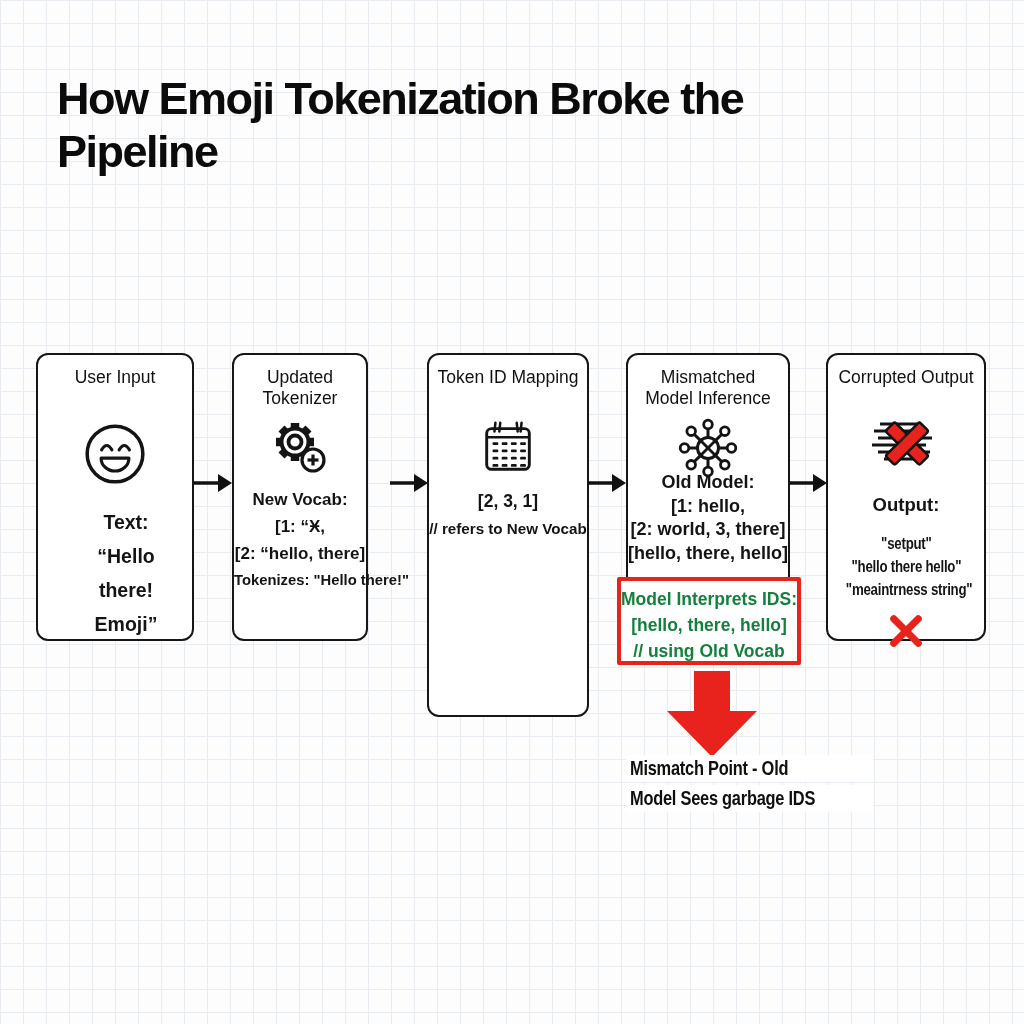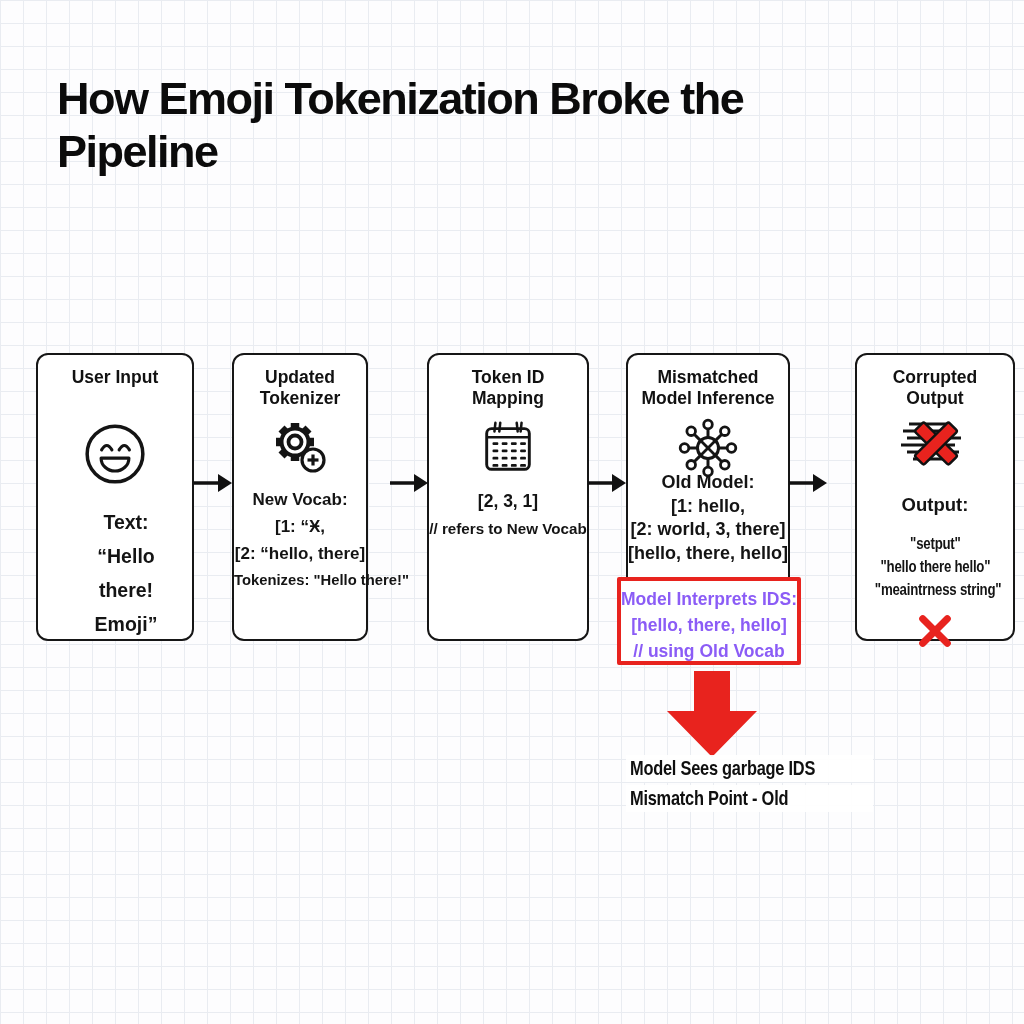--- a/index.html
+++ b/index.html
@@ -22,21 +22,21 @@
     font-size:45px;line-height:53px;font-weight:bold;
     letter-spacing:-1.5px;color:#0b0b0b;
   }
   .node{
     position:absolute;background:#ffffff;
     border:2.5px solid #161616;border-radius:12px;
     box-sizing:border-box;text-align:center;
   }
   .node-title{
     margin-top:12px;padding:0 8px;
-    font-size:17.5px;line-height:21px;font-weight:bold;color:#111;
+    font-size:17.5px;line-height:21px;font-weight:normal;color:#111;
   }
   .node-icon{
     position:absolute;top:61px;left:0;right:0;
     display:flex;justify-content:center;
   }
   .n1 .node-icon{top:66px;}
   .node-body{
     position:absolute;left:0;right:0;font-weight:bold;color:#141414;
   }
   .n1 .node-body{top:150px;font-size:19.5px;line-height:34px;}
@@ -48,21 +48,21 @@
   .line.small{font-size:14.8px;}
   .line.gapafter{margin-bottom:4px;}
   .cond{font-size:17px;}
   .cx{display:inline-block;transform:scaleX(0.78);transform-origin:center;letter-spacing:-0.3px;}
   .harrow{position:absolute;top:470px;}
   .mismatch-box{
     position:absolute;left:617px;top:577px;width:184px;height:88px;
     box-sizing:border-box;background:#ffffff;
     border:4px solid #e8231e;border-radius:2px;
     text-align:center;font-weight:bold;font-size:17.5px;line-height:26px;
-    padding-top:5px;color:#8b5cf6;
+    padding-top:5px;color:#15803d;
   }
   .red-down-arrow{position:absolute;left:667px;top:671px;}
   .caption{
     position:absolute;left:626px;top:755px;font-weight:bold;color:#0f0f0f;
   }
   .caption .cap-line{
     background:rgba(255,255,255,0.92);padding:1px 6px 2px 4px;
     font-size:21px;line-height:24px;margin-bottom:3px;white-space:nowrap;
   }
   .node5-x{margin-top:13px;}
@@ -111,21 +111,21 @@
       </svg>
     </div>
     <div class="node-body">
       <div class="line">New Vocab:</div>
       <div class="line">[1: “Ӿ,</div>
       <div class="line">[2: “hello,  there]</div>
       <div class="line small">Tokenizes: "Hello there!"</div>
     </div>
   </section>
 
-  <section class="node n3" style="left:427px;top:353px;width:162px;height:288px">
+  <section class="node n3" style="left:427px;top:353px;width:162px;height:364px">
     <div class="node-title">Token ID Mapping</div>
     <div class="node-icon">
       <svg width="62" height="62" viewBox="0 0 64 64">
         <rect x="10" y="13" width="44" height="42" rx="5" fill="#ffffff" stroke="#141414" stroke-width="3"></rect>
         <line x1="10" y1="22" x2="54" y2="22" stroke="#141414" stroke-width="2.6"></line>
         <g stroke="#141414" stroke-width="2.6" stroke-linecap="round">
           <line x1="19" y1="7" x2="18" y2="16"></line>
             <line x1="24" y1="7" x2="23" y2="16"></line>
           <line x1="41" y1="7" x2="42" y2="16"></line>
             <line x1="46" y1="7" x2="45" y2="16"></line>
@@ -186,21 +186,21 @@
       </svg>
     </div>
     <div class="node-body">
       <div class="line">Old Model:</div>
       <div class="line">[1: hello,</div>
       <div class="line">[2: world, 3, there]</div>
       <div class="line">[hello, there, hello]</div>
     </div>
   </section>
 
-  <section class="node n5" style="left:855px;top:353px;width:160px;height:288px">
+  <section class="node n5" style="left:826px;top:353px;width:160px;height:288px">
     <div class="node-title">Corrupted Output</div>
     <div class="node-icon">
       <svg width="76" height="60" viewBox="0 0 76 56">
         <g stroke="#141414" stroke-width="3">
           <line x1="12" y1="6" x2="50" y2="6"></line>
           <line x1="6" y1="13" x2="56" y2="13"></line>
           <line x1="10" y1="20" x2="64" y2="20"></line>
           <line x1="4" y1="27" x2="58" y2="27"></line>
           <line x1="10" y1="34" x2="62" y2="34"></line>
           <line x1="16" y1="41" x2="48" y2="41"></line>
@@ -246,17 +246,17 @@
     <div class="line">Model Interprets IDS:</div>
     <div class="line">[hello, there, hello]</div>
     <div class="line">// using Old Vocab</div>
   </div>
 
   <svg class="red-down-arrow" width="90" height="86" viewBox="0 0 90 86">
     <polygon points="27,0 63,0 63,40 90,40 45,86 0,40 27,40" fill="#e8231e"></polygon>
   </svg>
 
   <div class="caption">
+    <div class="cap-line"><span class="cx" style="transform-origin:left;">Mismatch Point - Old</span></div>
     <div class="cap-line"><span class="cx" style="transform-origin:left;">Model Sees garbage IDS</span></div>
-    <div class="cap-line"><span class="cx" style="transform-origin:left;">Mismatch Point - Old</span></div>
   </div>
 
 </div>
 
 </body></html>

